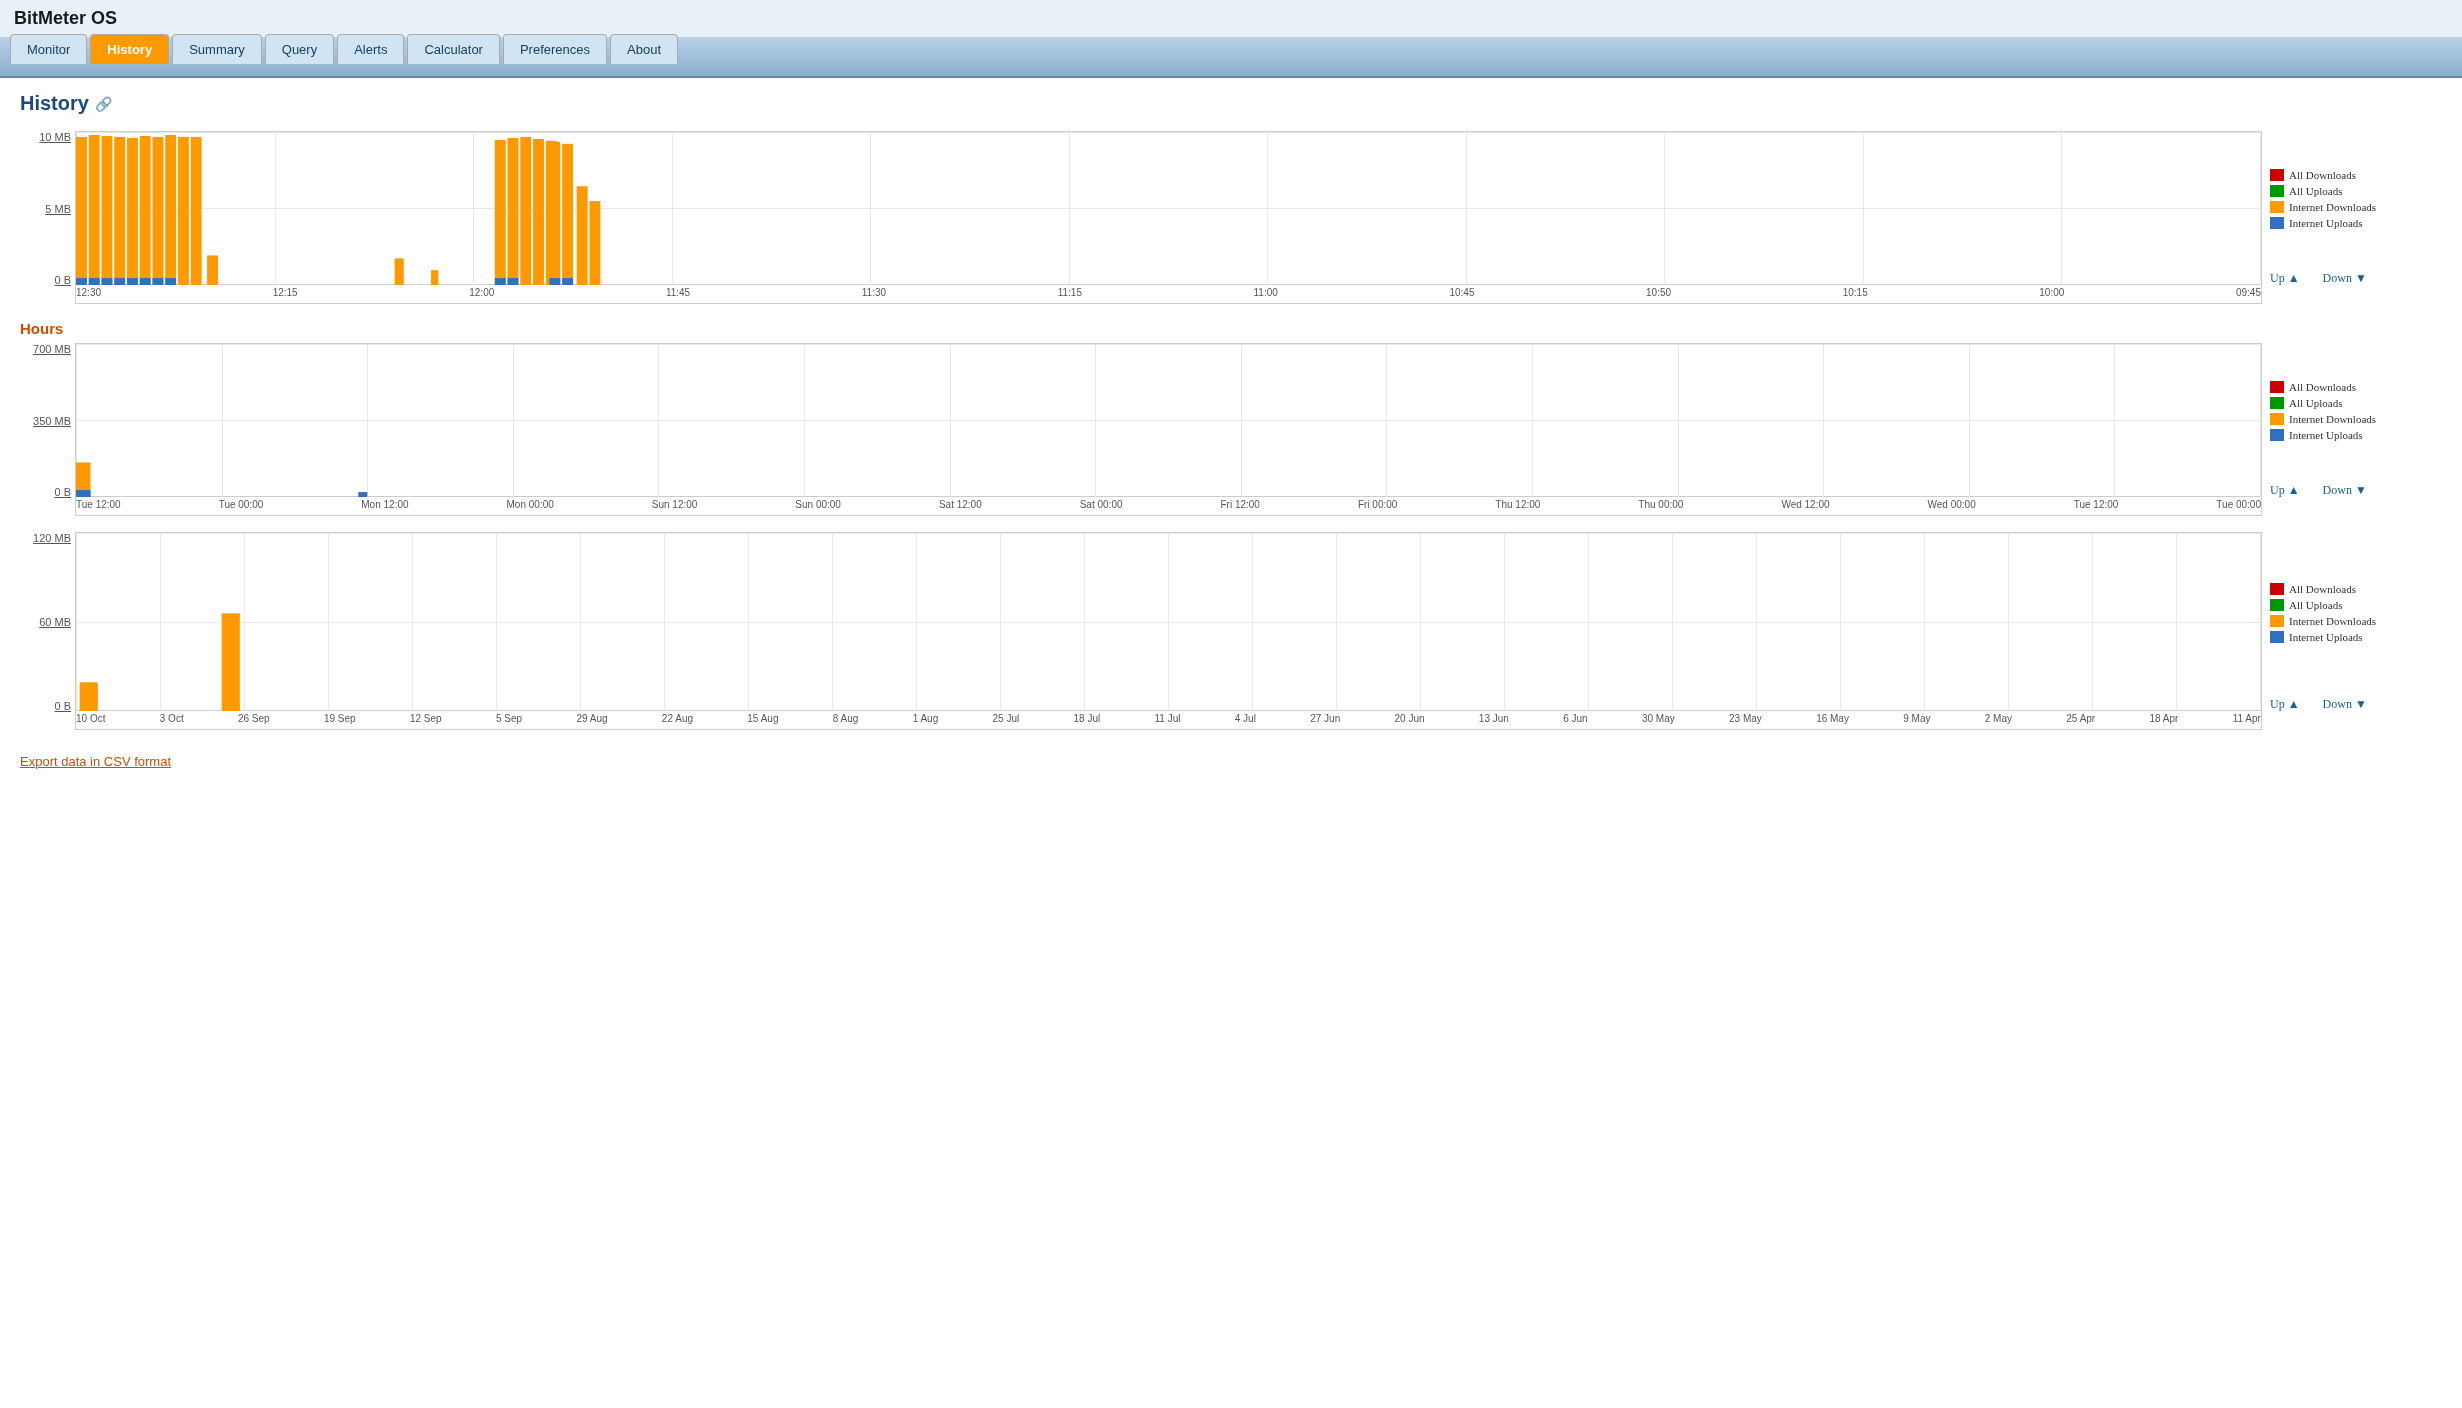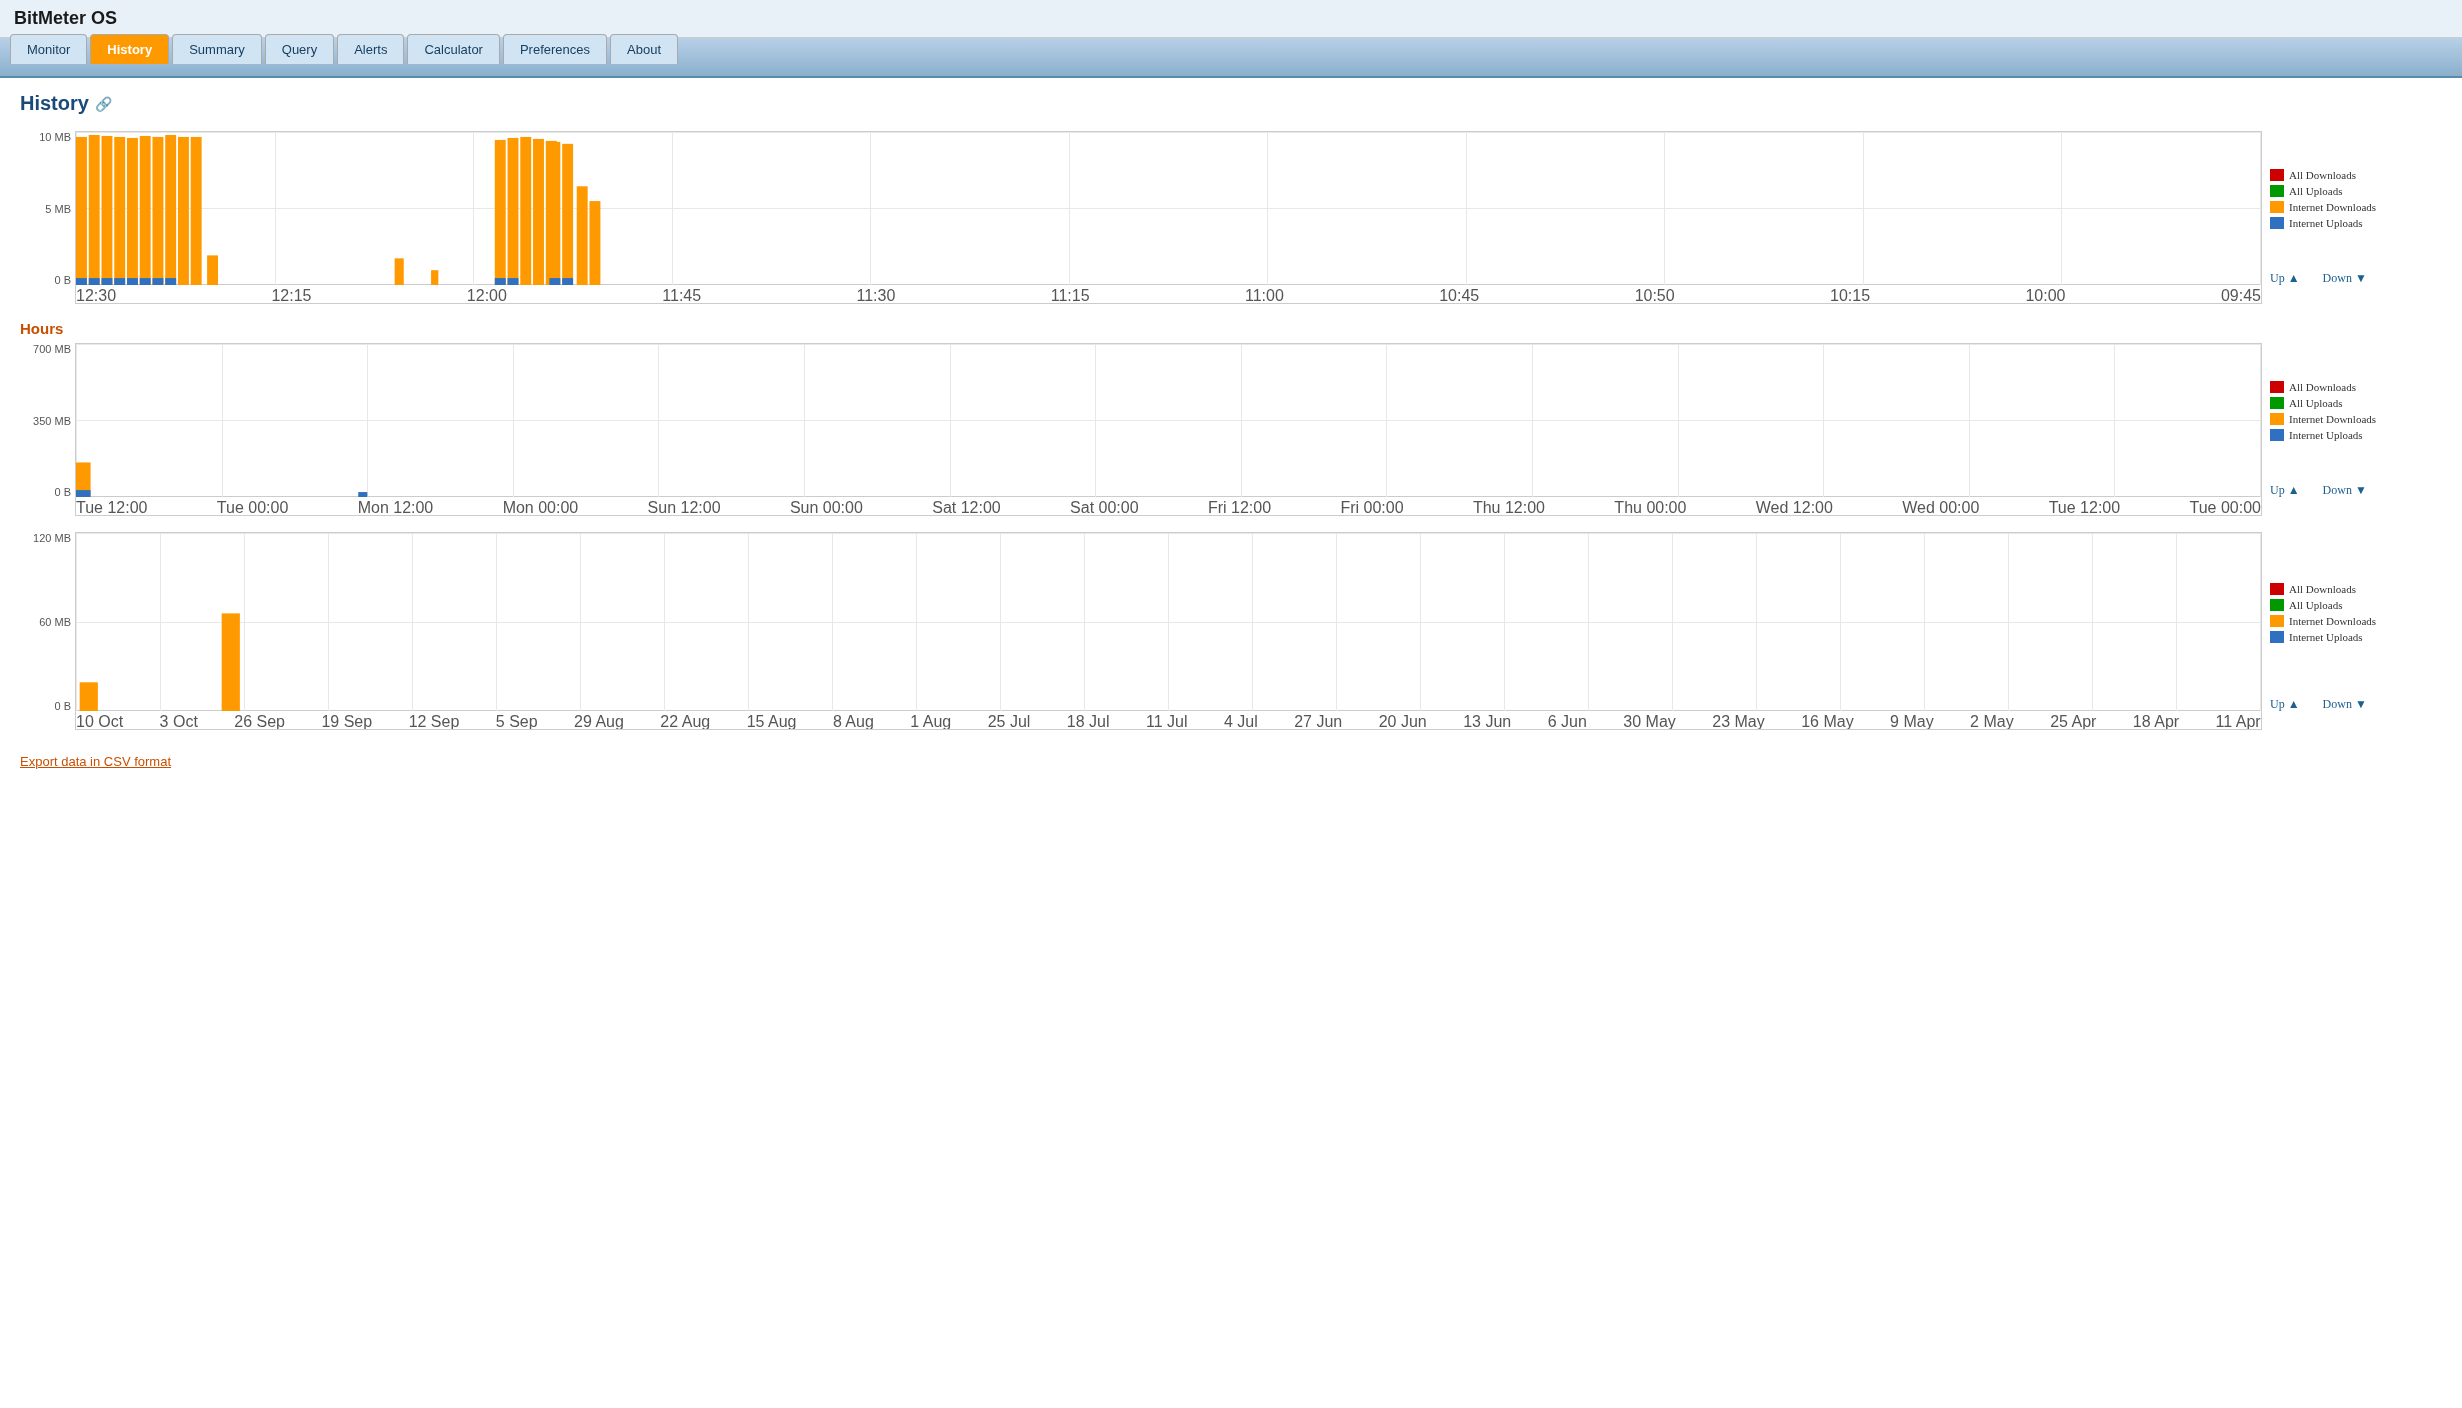--- a/index.html
+++ b/index.html
@@ -82,20 +82,21 @@
     .chart-y-labels {
       width: 55px;
       display: flex;
       flex-direction: column;
       justify-content: space-between;
       align-items: flex-end;
       padding-right: 4px;
       font-size: 11px;
       color: #555;
       padding-bottom: 18px;
+      text-decoration: underline;
     }
     
     .chart-area {
       flex: 1;
       position: relative;
       border: 1px solid #ccc;
       background: #fff;
       overflow: hidden;
     }
     
@@ -136,21 +137,21 @@
       bottom: 0;
       left: 0;
       right: 0;
       height: 18px;
       display: flex;
       justify-content: space-between;
       padding: 2px 0;
     }
     
     .chart-x-label {
-      font-size: 16px;
+      font-size: 10px;
       color: #555;
       text-align: center;
     }
     
     .chart-legend-up-down {
       width: 180px;
       display: flex;
       flex-direction: column;
       align-items: flex-start;
       padding-left: 8px;

